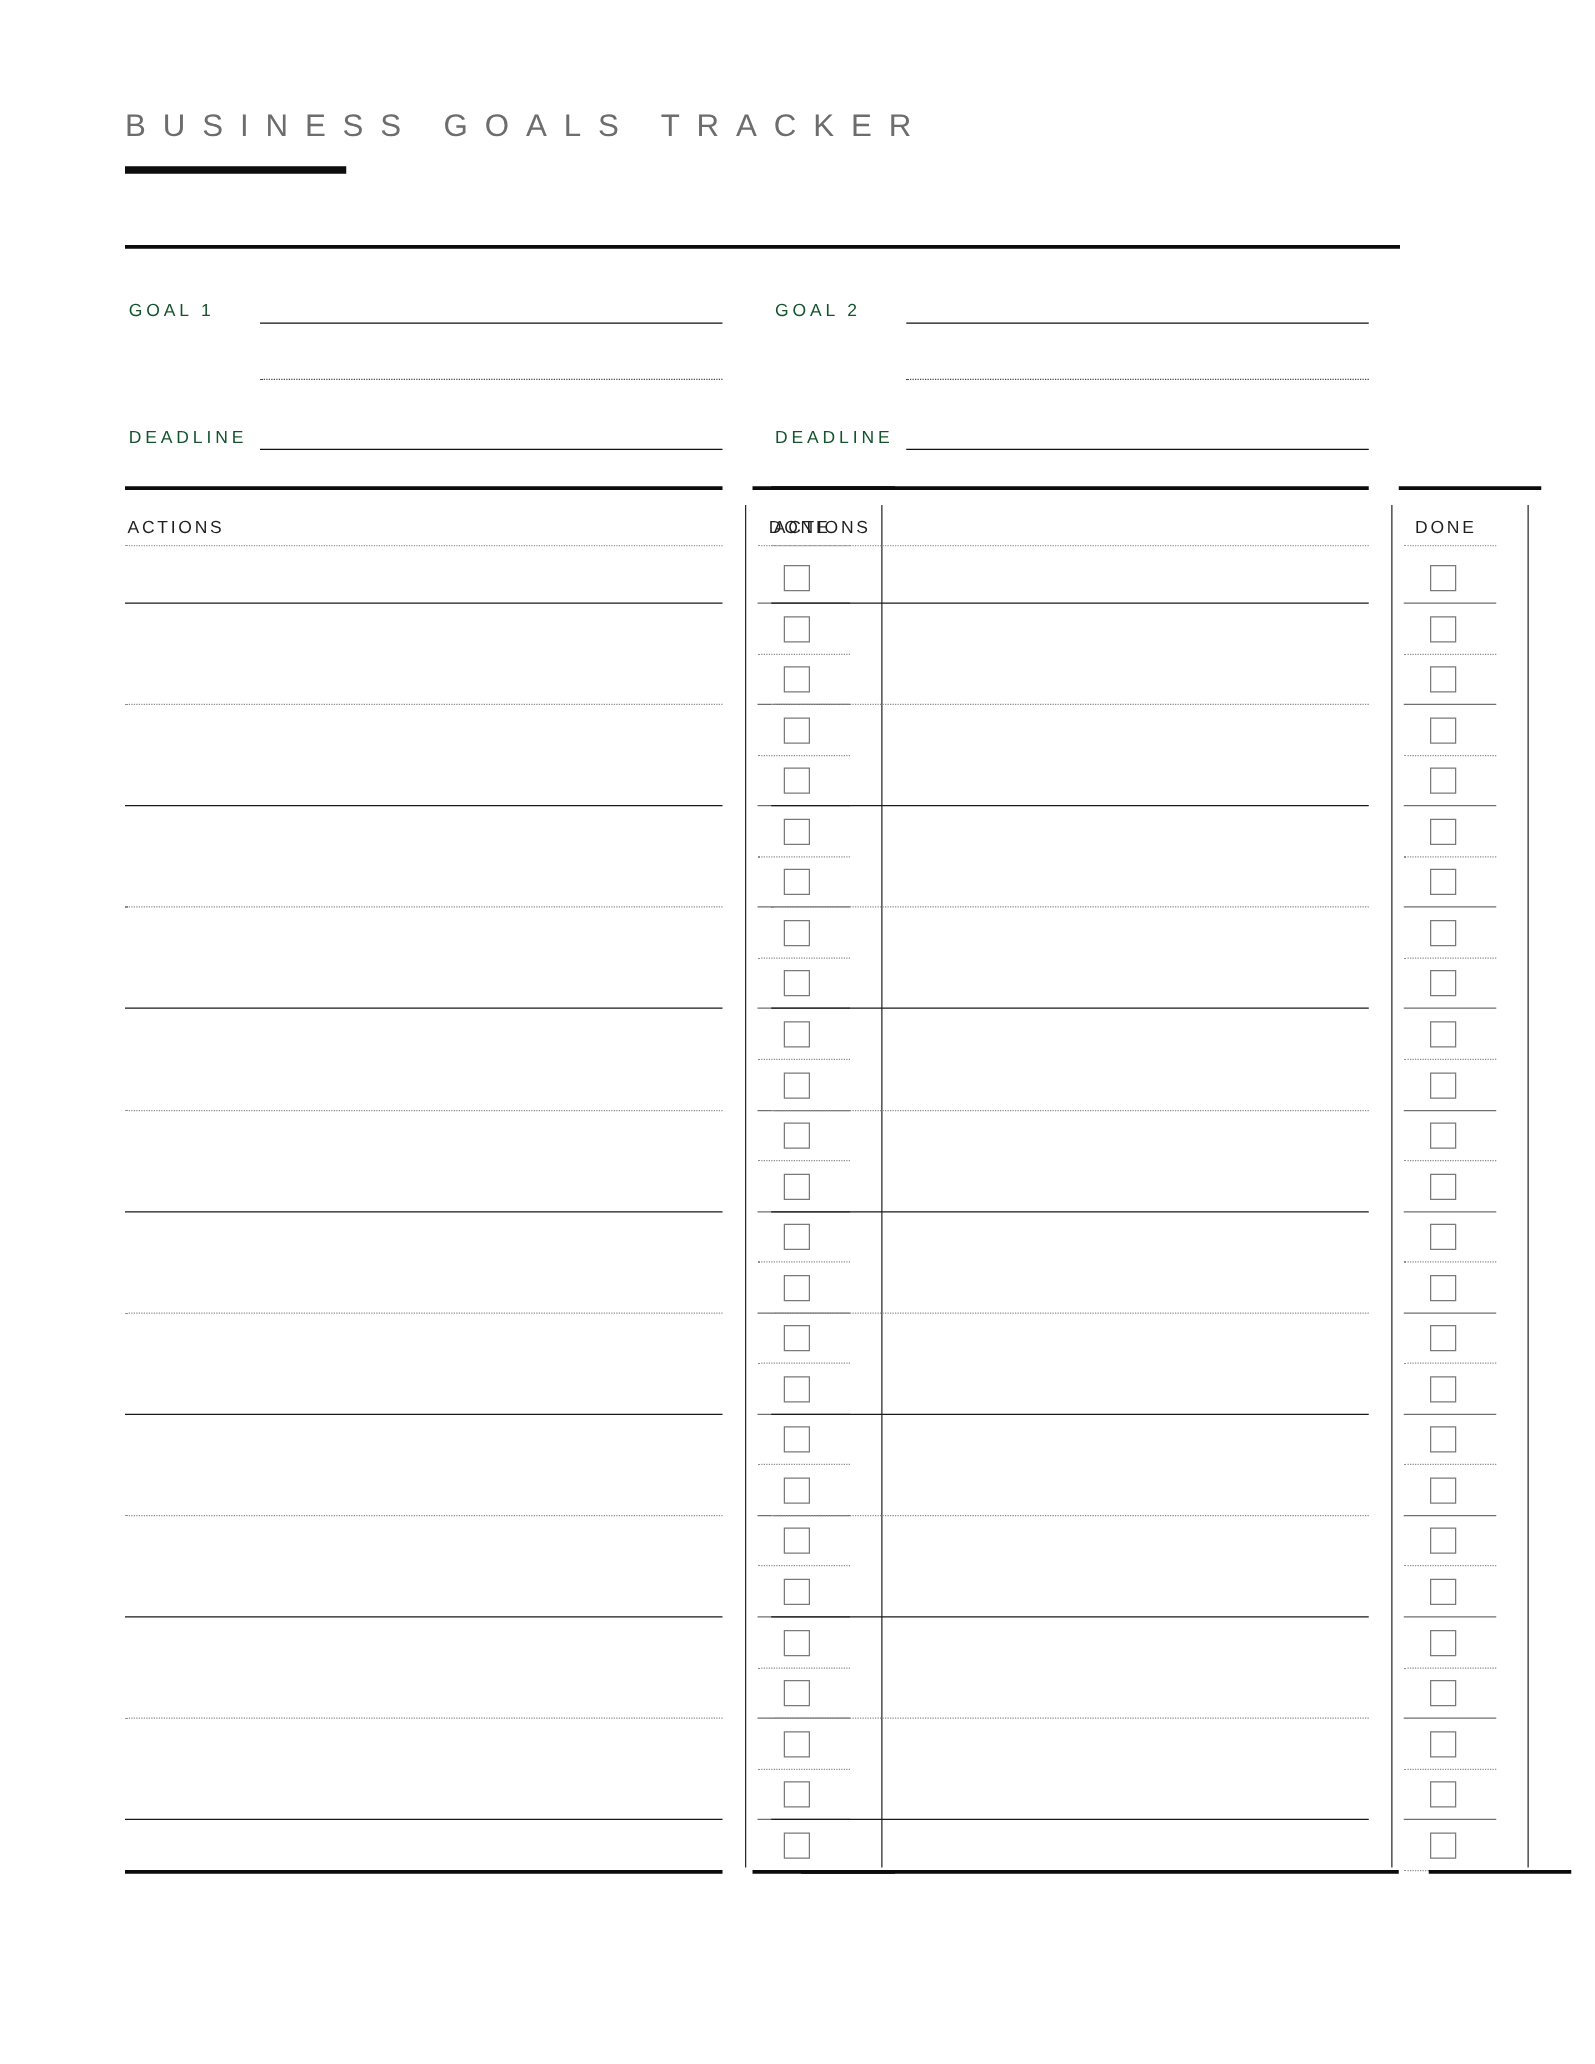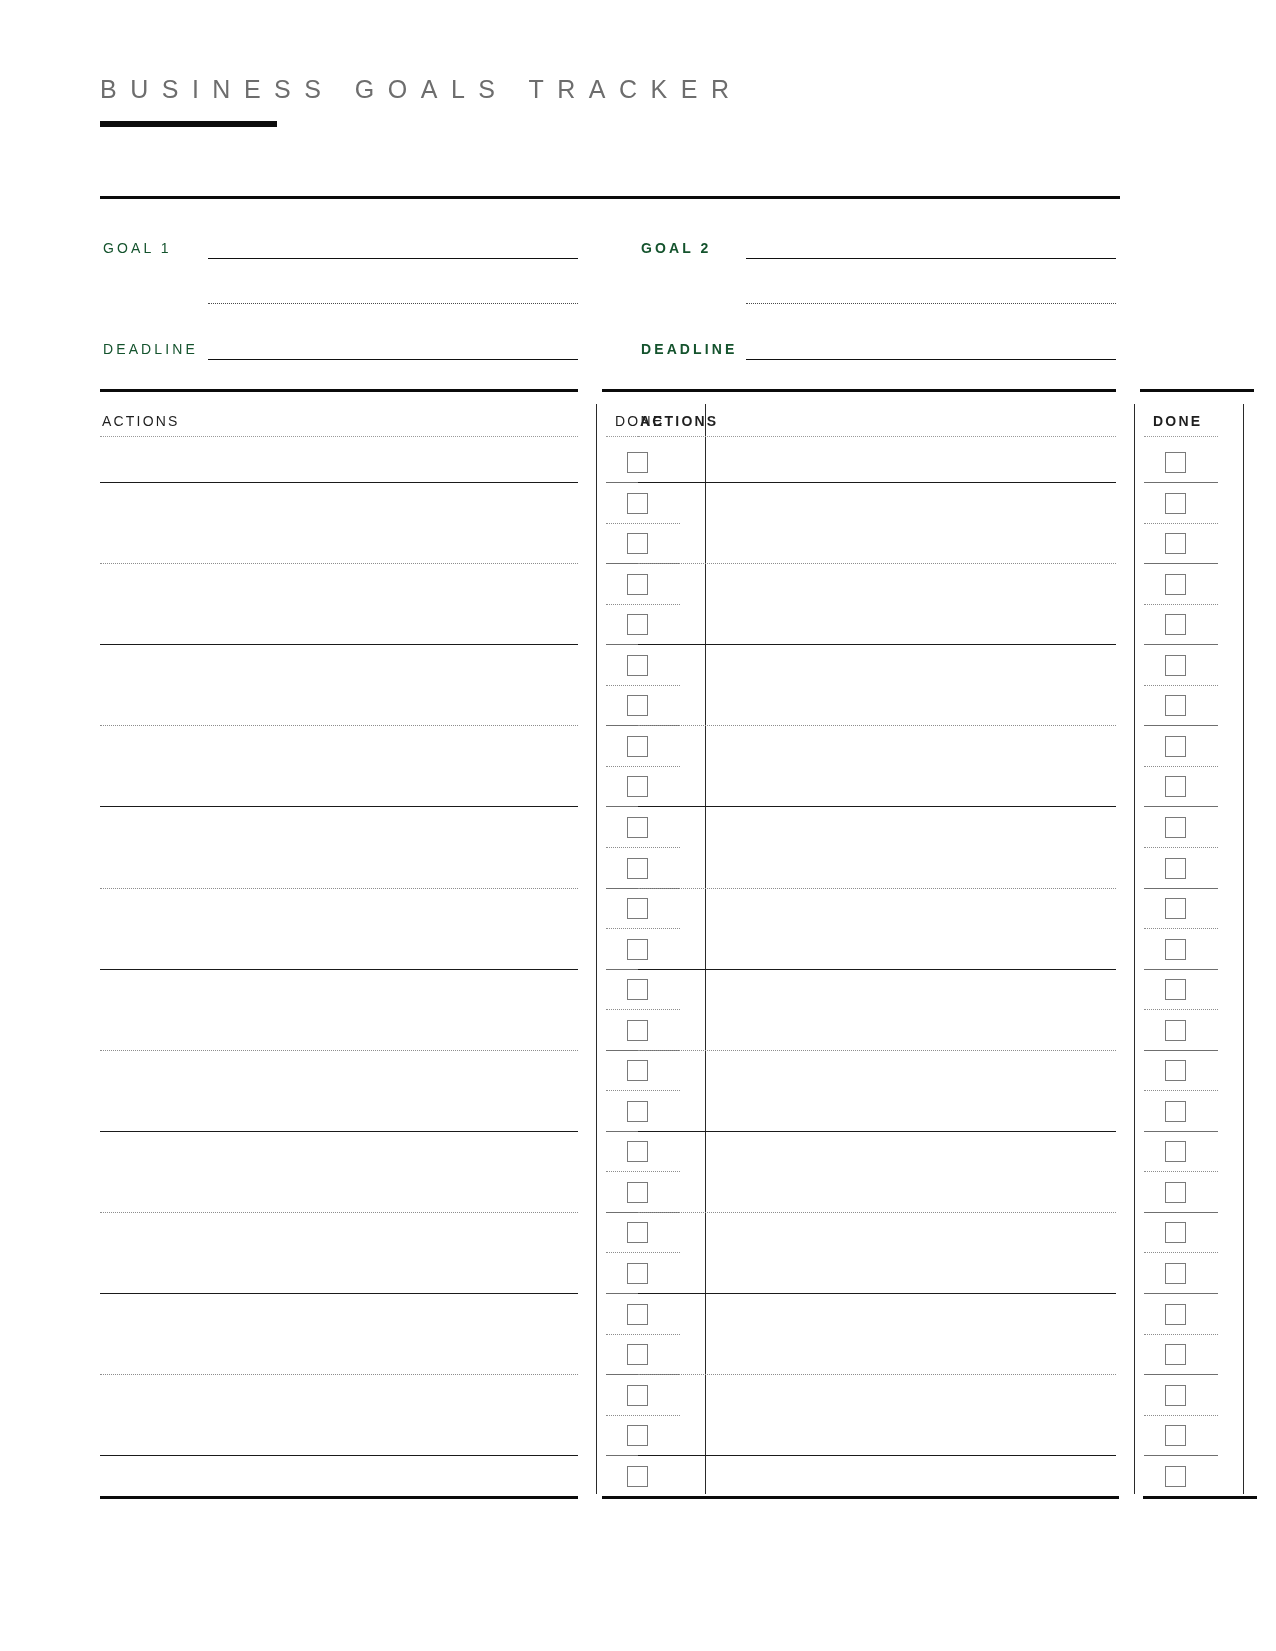--- a/index.html
+++ b/index.html
@@ -21,21 +21,21 @@
     left: 0; top: 0;
     width: 1276px;
     height: 1651px;
     background: #fff;
   }
 
   
   .title-block {
     position: absolute;
     left: 100px;
-    top: 76px;
+    top: 88px;
     width: 1020px;
   }
   .page-title {
     font-size: 25px;
     letter-spacing: 13.5px;
     color: #6d6d6d;
     font-weight: 400;
     white-space: nowrap;
     line-height: 1.1;
   }
@@ -66,21 +66,21 @@
     width: 1276px;
     height: 1651px;
   }
   .panel {
     position: absolute;
     top: 0;
     width: 505px;
     height: 1651px;
   }
   .panel-left  { left: 100px; }
-  .panel-right { left: 638px; font-weight: bold; }
+  .panel-right { left: 617px; }
 
   
   .field-row {
     position: absolute;
     left: 0;
     width: 505px;
     height: 22px;
   }
   .field-goal     { top: 238px; }
   .field-deadline { top: 339px; }

